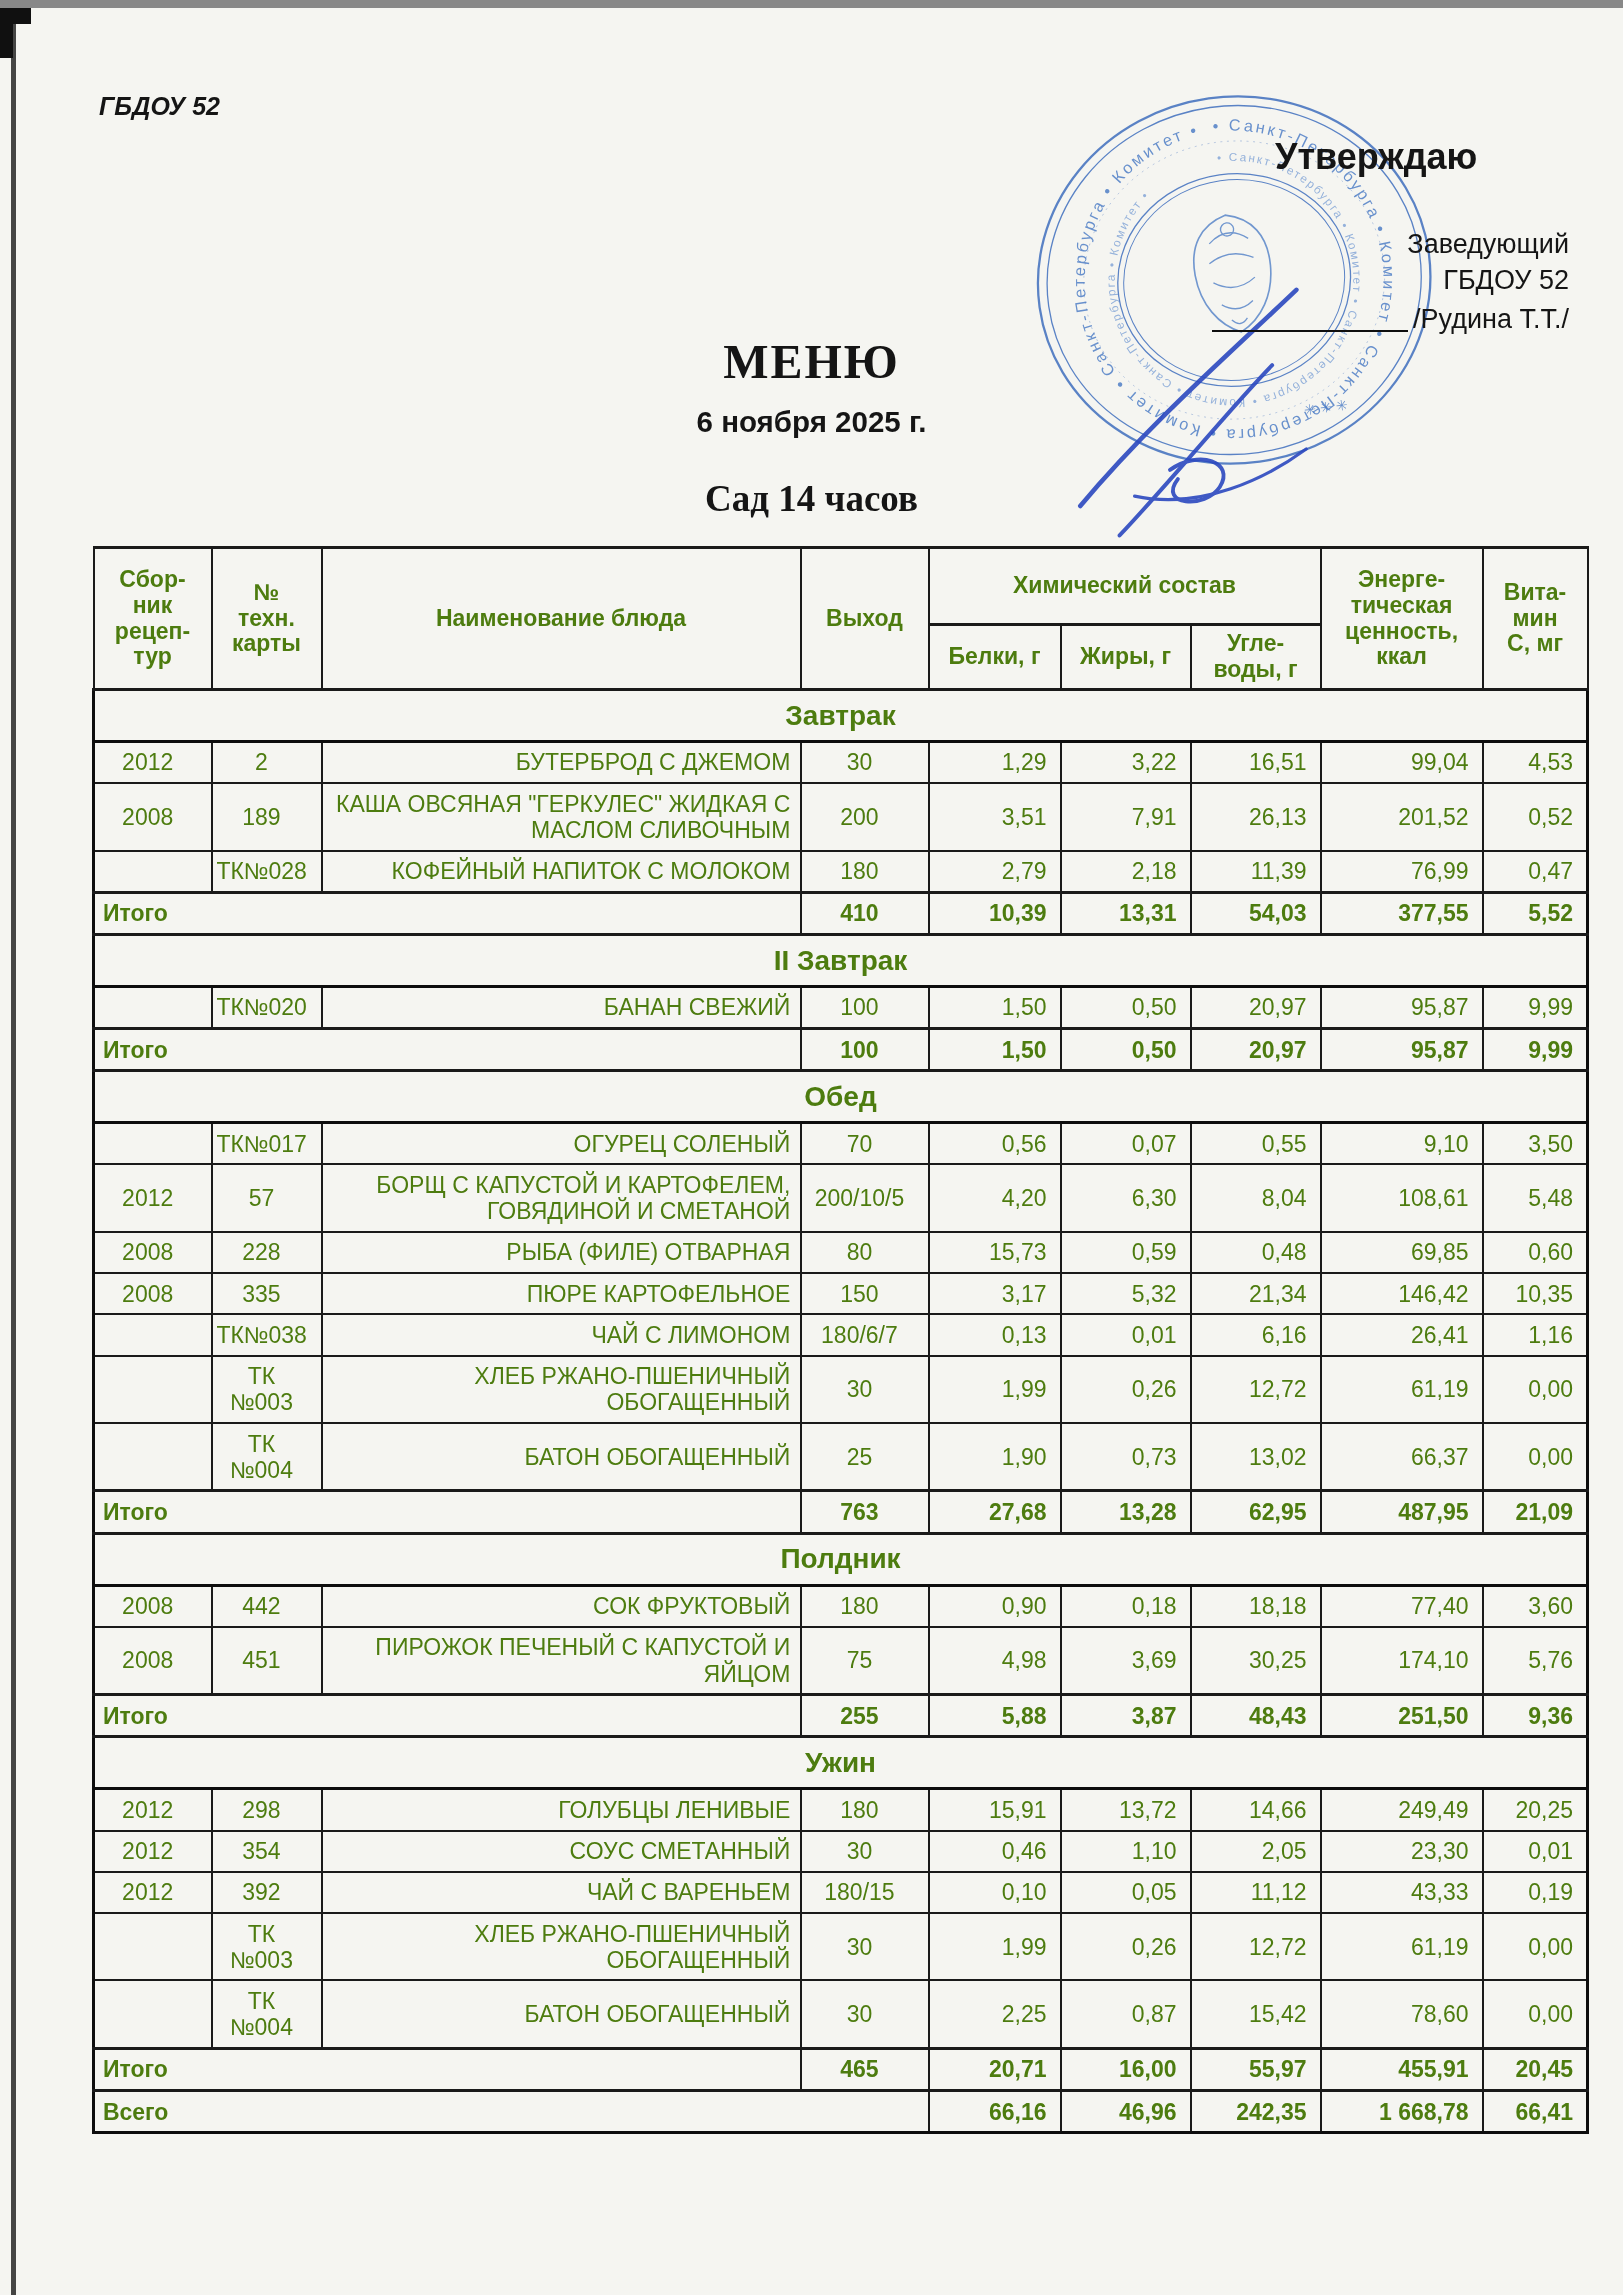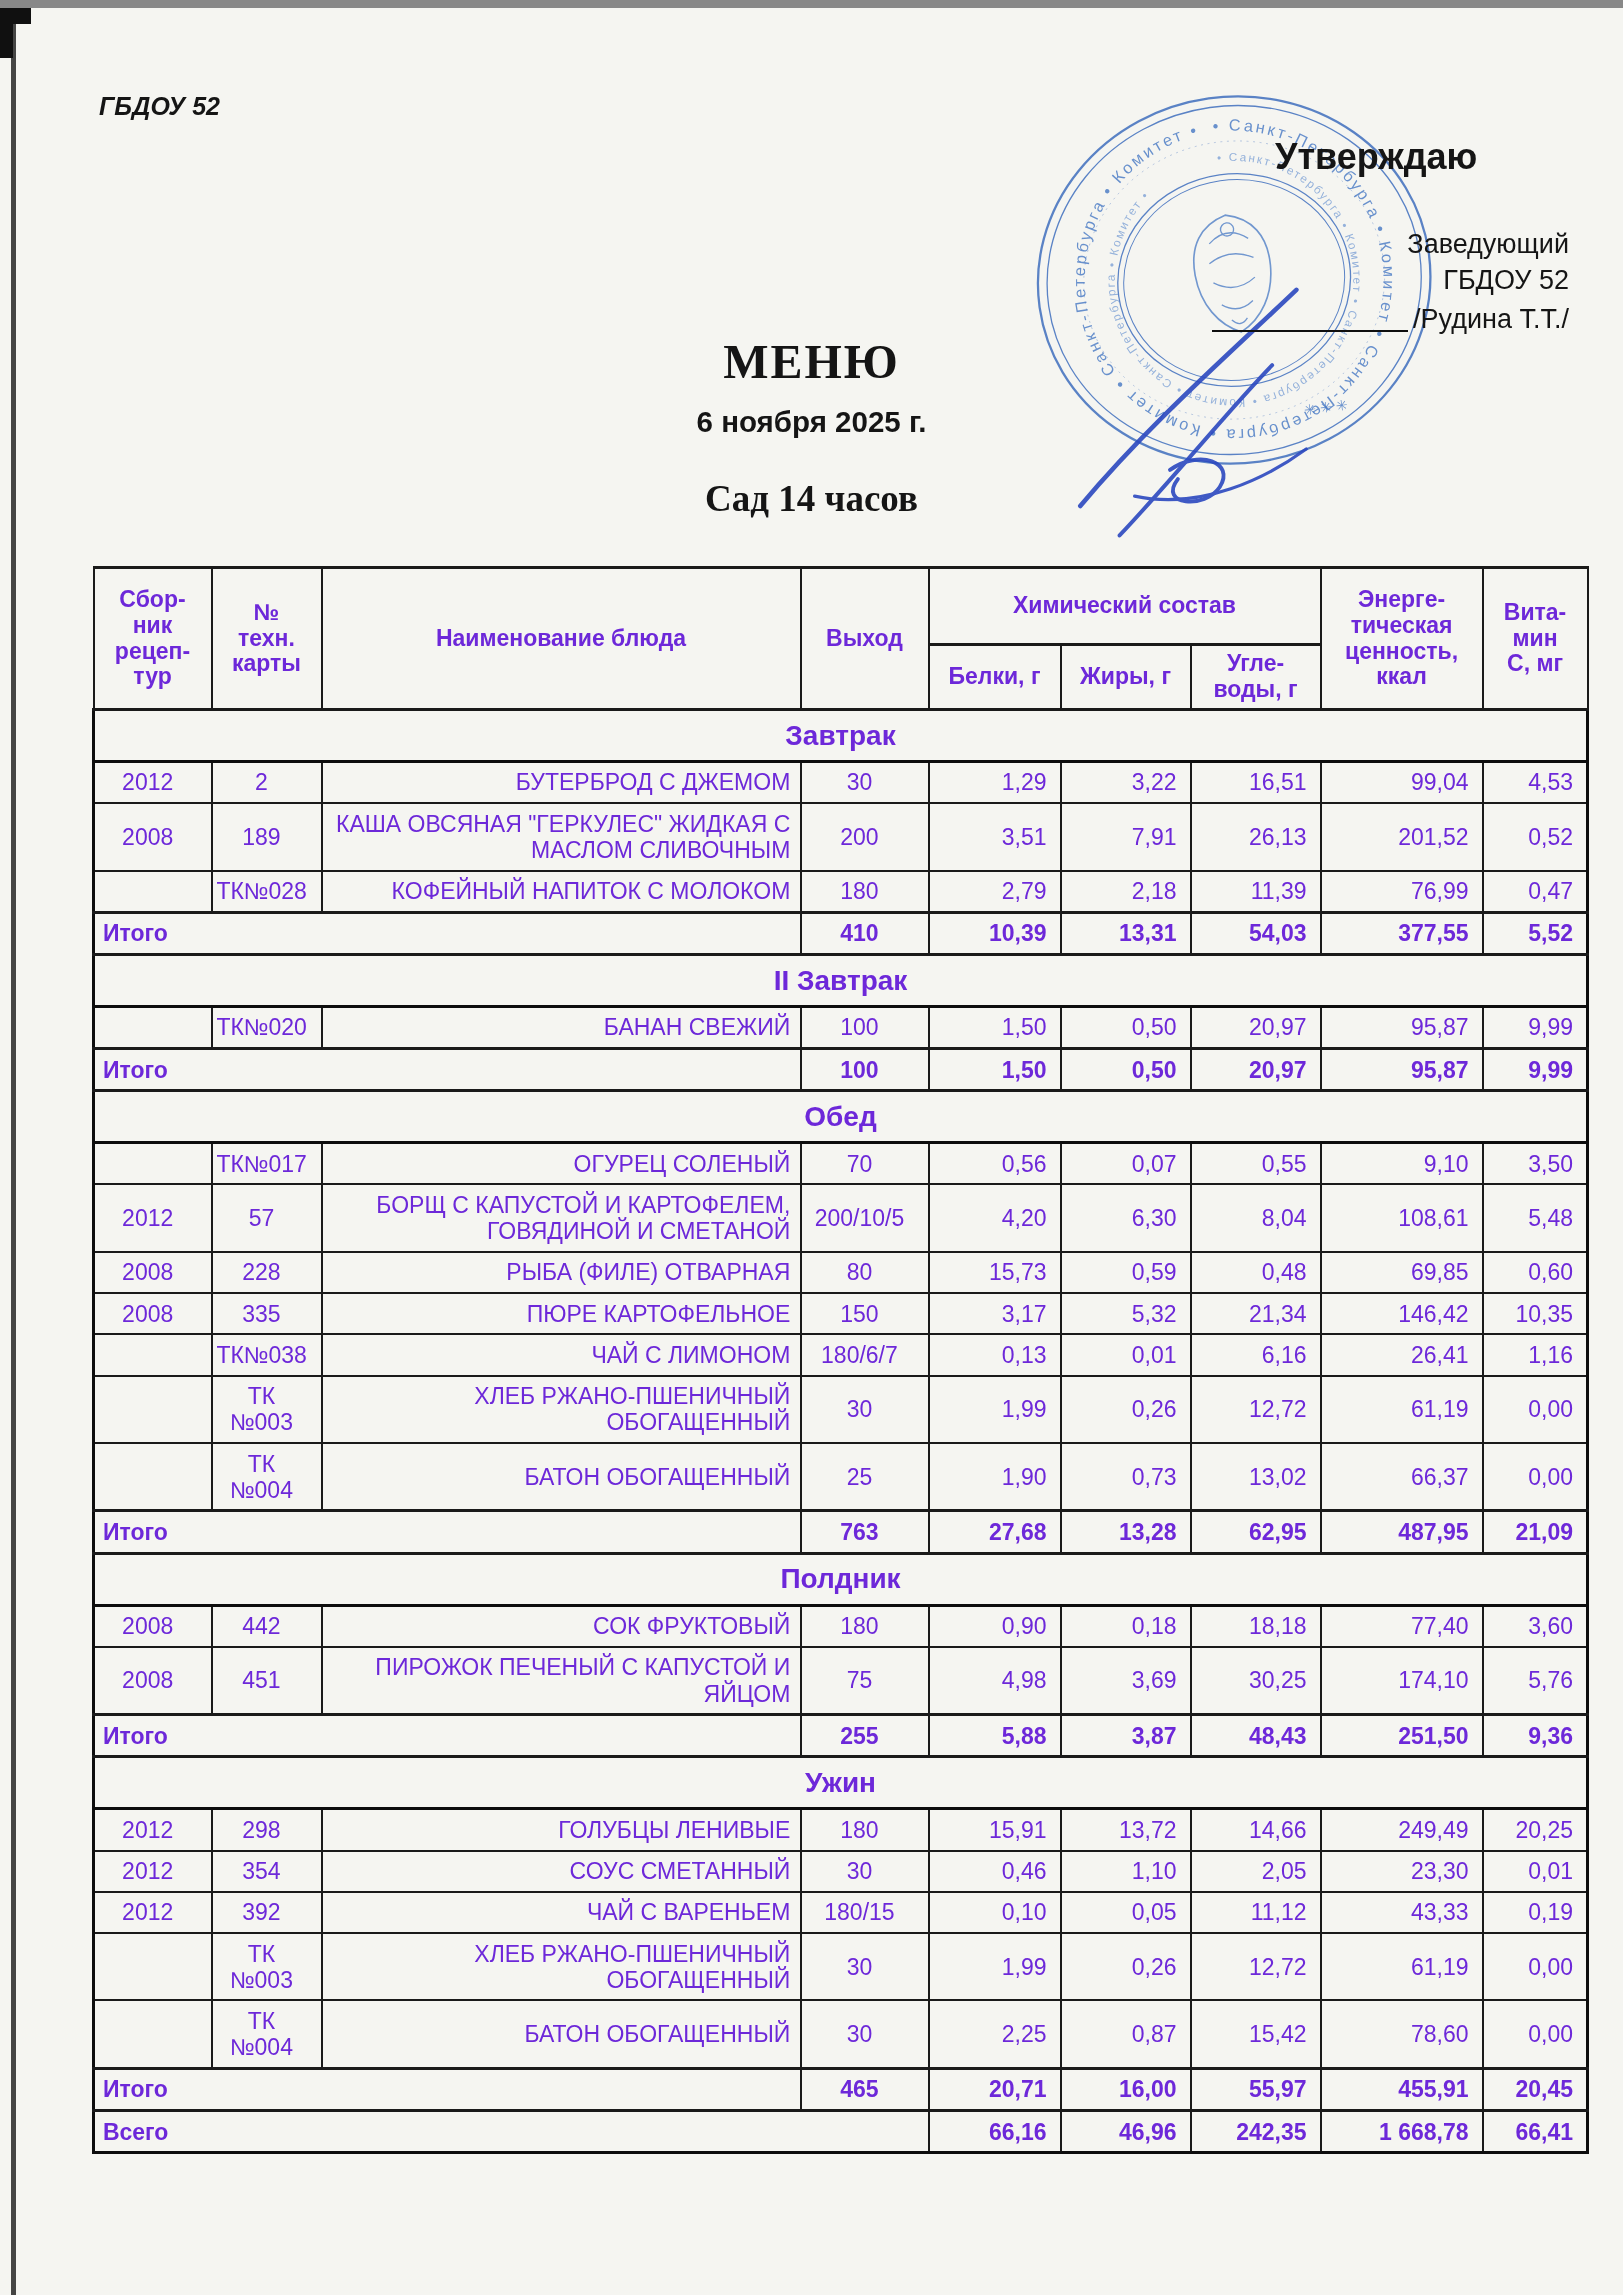--- a/index.html
+++ b/index.html
@@ -20,23 +20,23 @@
   .approval-block{position:absolute;right:54px;top:219px;text-align:right;font-size:27px;line-height:1.32;}
   .sign-row{margin-top:3.9px;white-space:nowrap;}
   .sign-line{display:inline-block;width:196px;border-bottom:2.6px solid #0e0e0e;vertical-align:-3.9px;margin-right:5.2px;}
 
   .page-title{position:absolute;left:0;top:326px;width:1623px;text-align:center;
     font-family:"Liberation Serif", serif;font-size:48px;font-weight:bold;letter-spacing:2px;}
   .page-date{position:absolute;left:0;top:397px;width:1623px;text-align:center;font-size:29.5px;font-weight:bold;}
   .page-subtitle{position:absolute;left:0;top:469px;width:1623px;text-align:center;font-size:37px;font-weight:bold;font-family:Liberation Serif, serif;}
 
   table.menu{
-    position:absolute;left:92px;top:558px;width:1494px;
+    position:absolute;left:92px;top:538px;width:1494px;
     border-collapse:collapse;table-layout:fixed;
-    font-size:23px;color:#6d28d9;
+    font-size:23px;color:#4d7c0f;
   }
   .menu th,.menu td{border:2px solid #1a1a1a;vertical-align:middle;}
   .menu thead th{
     font-weight:bold;text-align:center;white-space:pre-line;line-height:1.12;
     padding:5.2px 3.9px;border-bottom-width:3.3px;border-top-width:3.9px;
   }
   .menu thead tr.h1 th{border-top-width:3.9px;}
   .menu td{padding:6.5px 9.2px;line-height:1.14;}
   .menu .mid{text-align:center;padding-left:3.9px;padding-right:14px;}
   .menu .pre{white-space:pre-line;}

